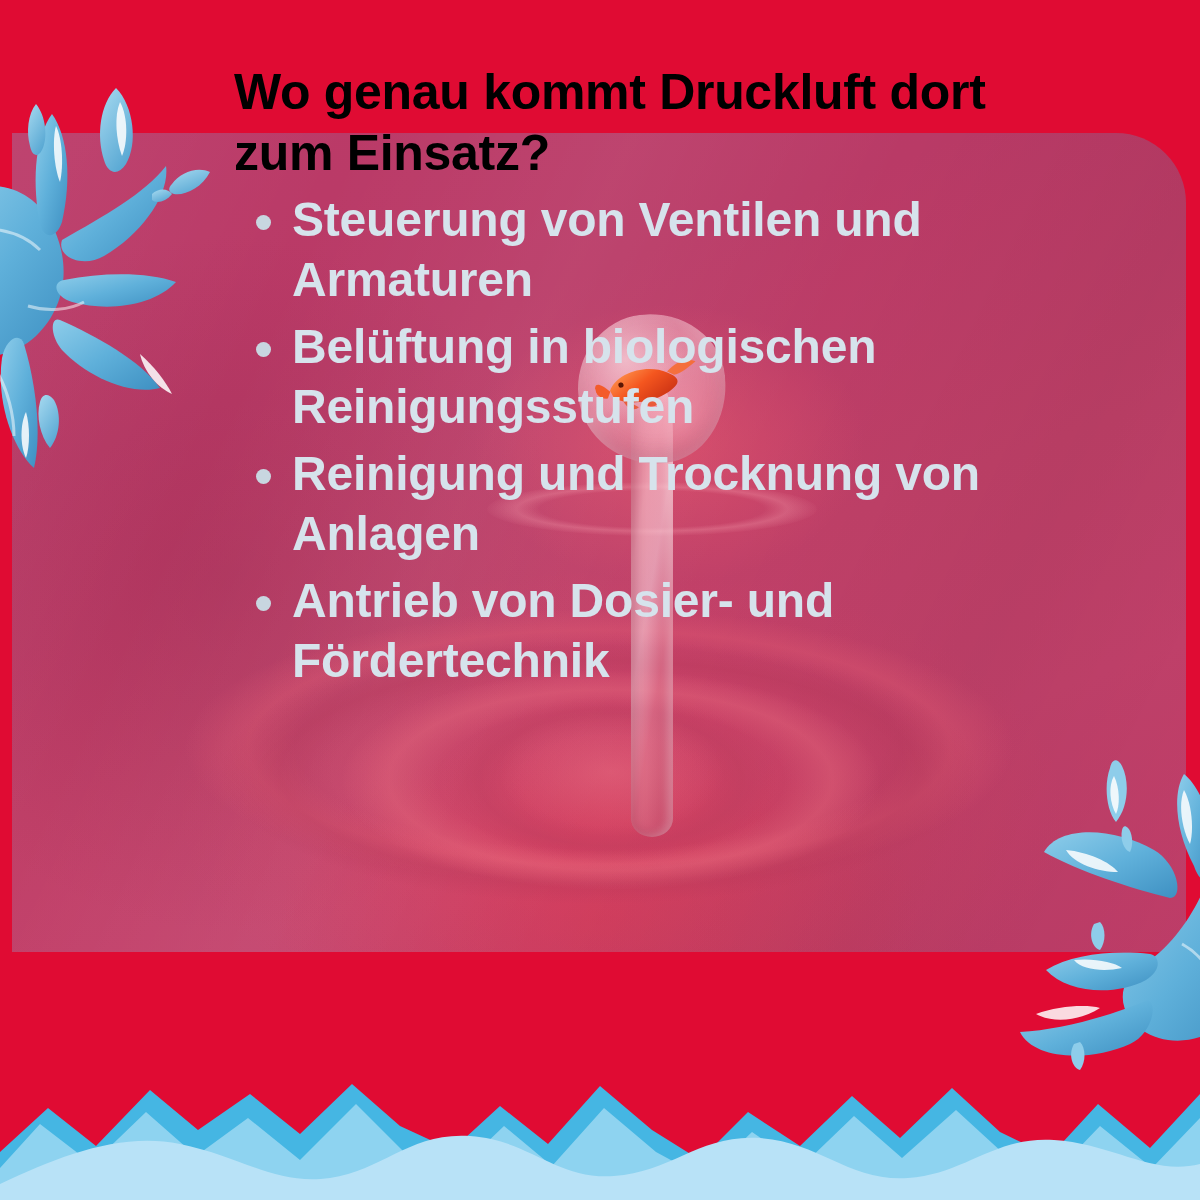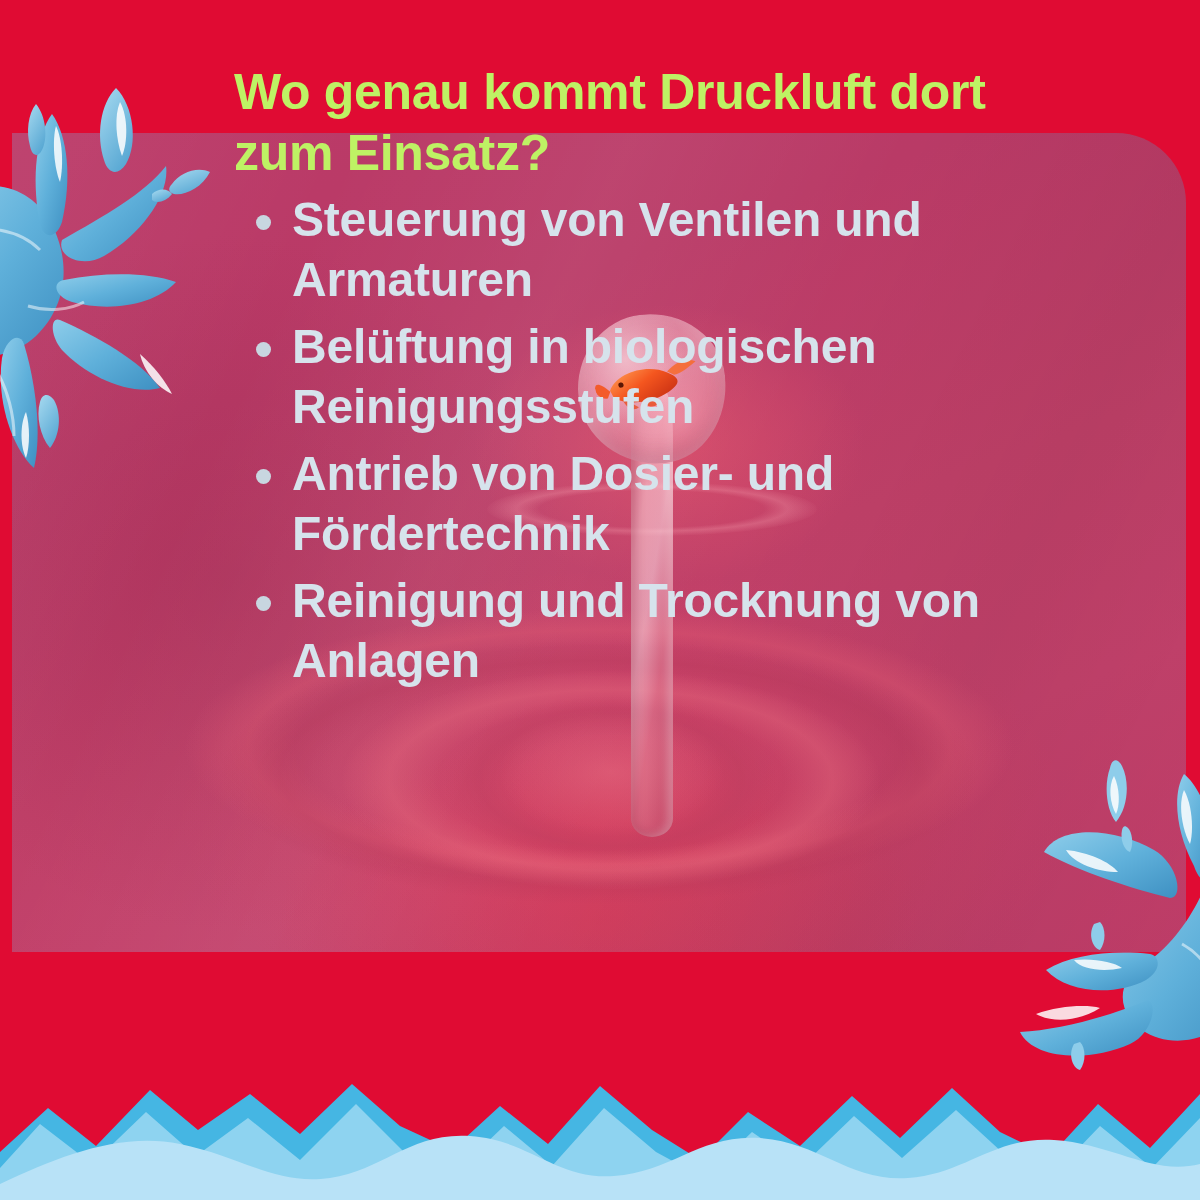--- a/index.html
+++ b/index.html
@@ -58,21 +58,21 @@
       linear-gradient(150deg, rgba(224,118,146,.62), rgba(248,190,204,.55) 45%, rgba(196,78,112,.55));
     box-shadow:inset 0 0 22px rgba(255,255,255,.30), inset 0 -10px 18px rgba(130,25,60,.25);}
   .fish{position:absolute;left:48%;top:46%;width:106px;height:52px;transform:translate(-50%,-50%) rotate(-8deg);}
   .ripple-top{position:absolute;left:50%;top:30%;width:330px;height:54px;transform:translateX(-50%);
     border-radius:50%;
     background:radial-gradient(ellipse at 50% 50%, rgba(0,0,0,0) 48%, rgba(247,160,176,.30) 58%, rgba(0,0,0,0) 72%);}
 
   
   .text-wrap{position:absolute;left:234px;top:62px;width:780px;z-index:6;}
   .headline{
-    color:#bef264;font-weight:700;font-size:50px;line-height:1.22;
+    color:#000000;font-weight:700;font-size:50px;line-height:1.22;
     letter-spacing:-0.3px;margin:0 0 2px 0;
   }
   ul.bullets{list-style:none;margin:6px 0 0 0;padding:0;}
   ul.bullets li{
     position:relative;padding-left:58px;
     color:#d6e3ec;font-weight:700;font-size:48px;line-height:1.26;
     letter-spacing:-0.2px;margin-bottom:6px;
   }
   ul.bullets li .dot{
     position:absolute;left:22px;top:25px;width:15px;height:15px;border-radius:50%;
@@ -130,25 +130,25 @@
       <li>
         <span class="dot"></span>
         <span>Steuerung von Ventilen und Armaturen</span>
       </li>
       <li>
         <span class="dot"></span>
         <span>Belüftung in biologischen Reinigungsstufen</span>
       </li>
       <li>
         <span class="dot"></span>
+        <span>Reinigung und Trocknung von Anlagen</span>
+      </li>
+      <li>
+        <span class="dot"></span>
         <span>Antrieb von Dosier- und Fördertechnik</span>
-      </li>
-      <li>
-        <span class="dot"></span>
-        <span>Reinigung und Trocknung von Anlagen</span>
       </li>
     </ul>
   </div>
 
   <svg class="splash-tl" viewBox="0 0 300 470">
     <defs>
       <linearGradient id="sp1" x1="0" y1="0" x2="1" y2="1">
         <stop offset="0%" stop-color="#8ecdea"></stop>
         <stop offset="50%" stop-color="#5fb0da"></stop>
         <stop offset="100%" stop-color="#3e90c2"></stop>

